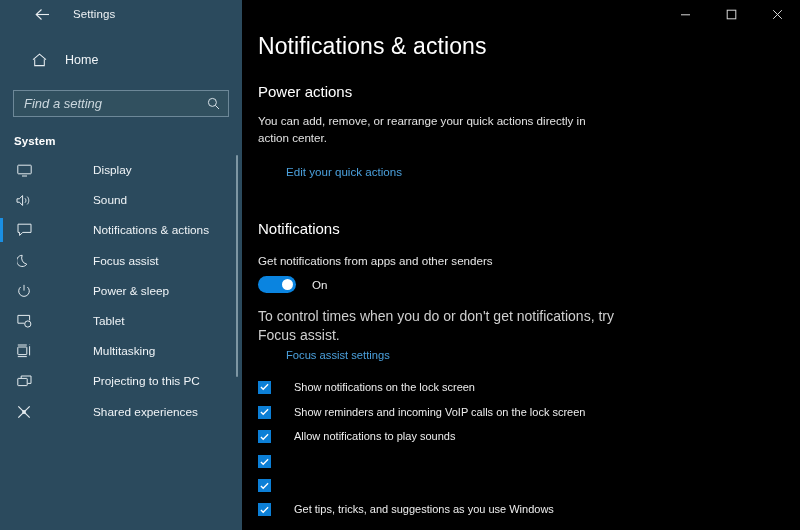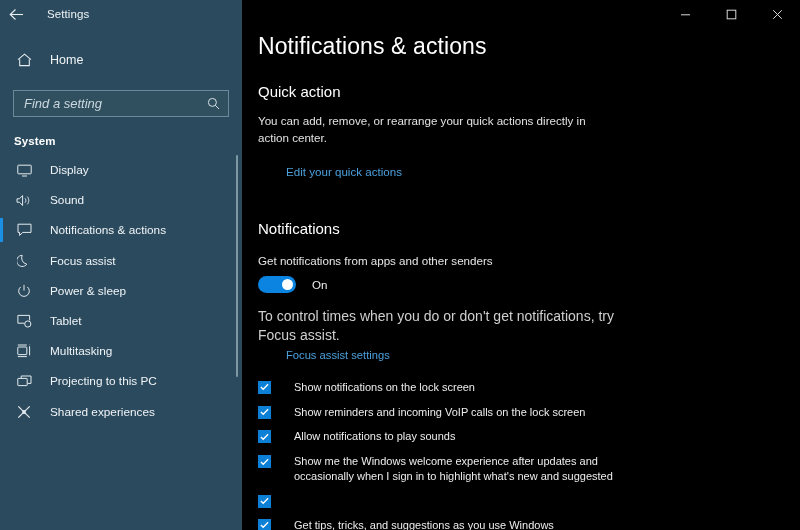--- a/index.html
+++ b/index.html
@@ -32,21 +32,21 @@
     height: 530px;
     background: #2b4a5d;
     flex: 0 0 242px;
     overflow: hidden;
   }
 
   .titlebar {
     height: 28px;
     display: flex;
     align-items: center;
-    padding-left: 5px;
+    padding-left: 31px;
   }
 
   .back-btn {
     width: 22px;
     height: 22px;
     display: flex;
     align-items: center;
     justify-content: center;
     color: #e9eef1;
   }
@@ -57,21 +57,21 @@
     font-size: 11.5px;
     color: #eef2f5;
     letter-spacing: .1px;
   }
 
   .home-row {
     display: flex;
     align-items: center;
     height: 34px;
     margin-top: 15px;
-    padding-left: 14px;
+    padding-left: 29px;
     cursor: default;
   }
   .home-row .ico {
     width: 20px; height: 20px;
     display: flex; align-items: center; justify-content: center;
     color: #e6ecf0;
   }
   .home-row .lbl {
     margin-left: 16px;
     font-size: 12.5px;
@@ -111,20 +111,21 @@
 
   .nav-list { margin-top: 8px; }
 
   .nav-item {
     position: relative;
     display: flex;
     align-items: center;
     height: 30.2px;
     padding-left: 14px;
     cursor: default;
+    gap: 43px;
   }
   .nav-item.selected::before {
     content: "";
     position: absolute;
     left: 0; top: 3px;
     width: 3px; height: 24px;
     background: #1a8fe3;
   }
   .nav-item .nav-ico {
     width: 20px; height: 20px;
@@ -438,21 +439,21 @@
             <path d="M1.2 1.2 L9.8 9.8"></path>
             <path d="M9.8 1.2 L1.2 9.8"></path>
           </svg>
       </div>
     </div>
 
     <div class="content">
 
       <h1 class="page-title">Notifications &amp; actions</h1>
 
-      <h2 class="h2">Quick action</h2>
+      <h2 class="h2">Power actions</h2>
       <p class="body-text">You can add, remove, or rearrange your quick actions directly in action center.</p>
       <a class="link link-quick">Edit your quick actions</a>
 
       <h2 class="h2 h2-notif">Notifications</h2>
 
       <div class="field-label">Get notifications from apps and other senders</div>
 
       <div class="toggle-row">
         <div class="toggle">
           <div class="knob"></div>
@@ -491,21 +492,20 @@
           </span>
           <span class="check-lbl">Allow notifications to play sounds</span>
         </div>
 
         <div class="check-row">
           <span class="cb">
             <svg width="9" height="8" viewBox="0 0 9 8" fill="none" stroke="#ffffff" stroke-width="1.3">
                 <path d="M0.9 4 L3.2 6.3 L8.1 1.2"></path>
               </svg>
           </span>
-          <span class="check-lbl">Show me the Windows welcome experience after updates and occasionally when I sign in to highlight what's new and suggested</span>
         </div>
 
         <div class="check-row">
           <span class="cb">
             <svg width="9" height="8" viewBox="0 0 9 8" fill="none" stroke="#ffffff" stroke-width="1.3">
                 <path d="M0.9 4 L3.2 6.3 L8.1 1.2"></path>
               </svg>
           </span>
         </div>
 

